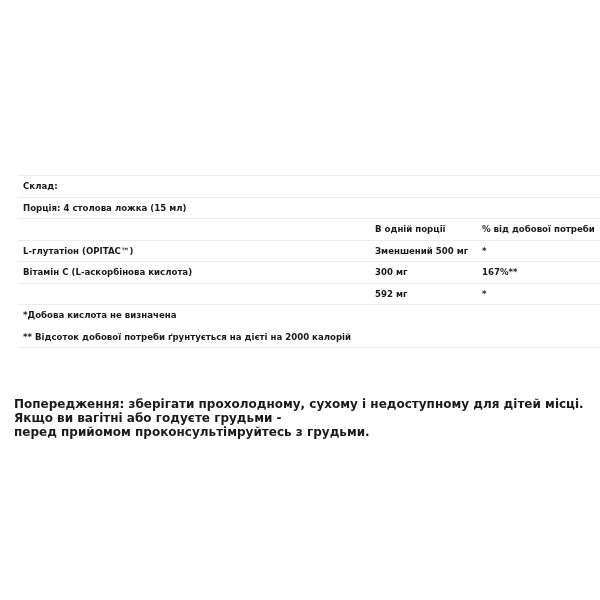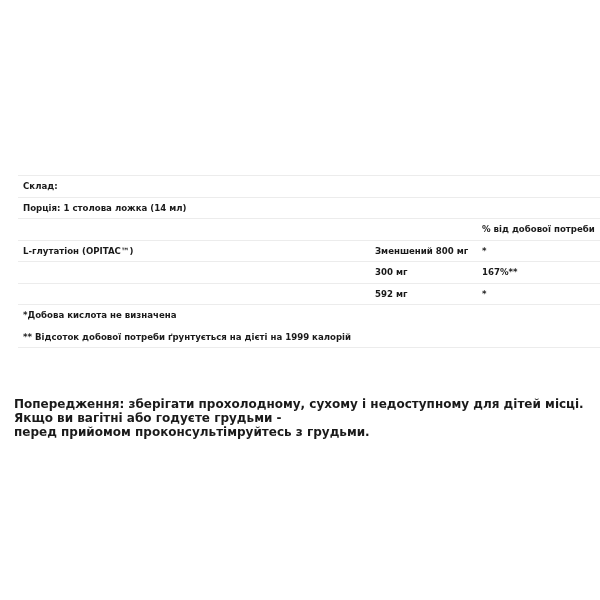--- a/index.html
+++ b/index.html
@@ -31,43 +31,45 @@
   }
 </style>
 </head>
 <body>
 
 <div class="table">
   <div class="row">
     <span class="c1">Склад:</span>
   </div>
   <div class="row">
-    <span class="c1">Порція: 1 столова ложка (14 мл)</span>
+    <span class="c1">Порція: 4 столова ложка (15 мл)</span>
   </div>
   <div class="row">
     <span class="c1"></span>
+    <span class="c2">В одній порції</span>
     <span class="c3">% від добової потреби</span>
   </div>
   <div class="row">
     <span class="c1">L-глутатіон (OPITAC™)</span>
-    <span class="c2">Зменшений 800 мг</span>
+    <span class="c2">Зменшений 500 мг</span>
     <span class="c3">*</span>
   </div>
   <div class="row">
+    <span class="c1">Вітамін С (L-аскорбінова кислота)</span>
     <span class="c2">300 мг</span>
     <span class="c3">167%**</span>
   </div>
   <div class="row">
     <span class="c2">592 мг</span>
     <span class="c3">*</span>
   </div>
   <div class="row noline">
     <span class="c1">*Добова кислота не визначена</span>
   </div>
   <div class="row">
-    <span class="c1">** Відсоток добової потреби ґрунтується на дієті на 1999 калорій</span>
+    <span class="c1">** Відсоток добової потреби ґрунтується на дієті на 2000 калорій</span>
   </div>
 </div>
 
 <div class="warning">
   <div>Попередження: зберігати прохолодному, сухому і недоступному для дітей місці. Якщо ви вагітні або годуєте грудьми -</div>
   <div>перед прийомом проконсультімруйтесь з грудьми.</div>
 </div>
 
 </body></html>

